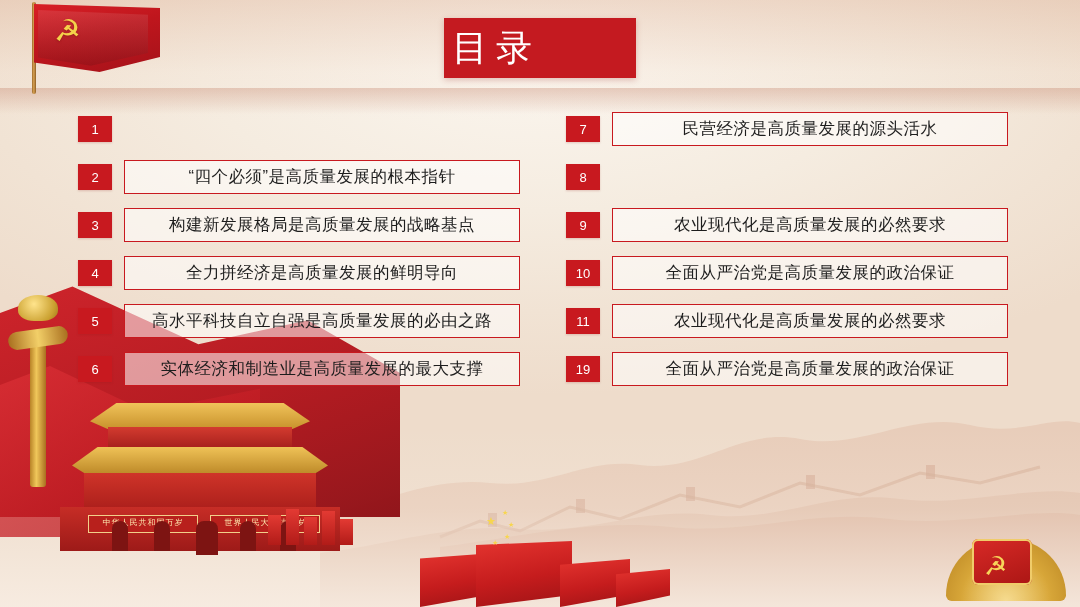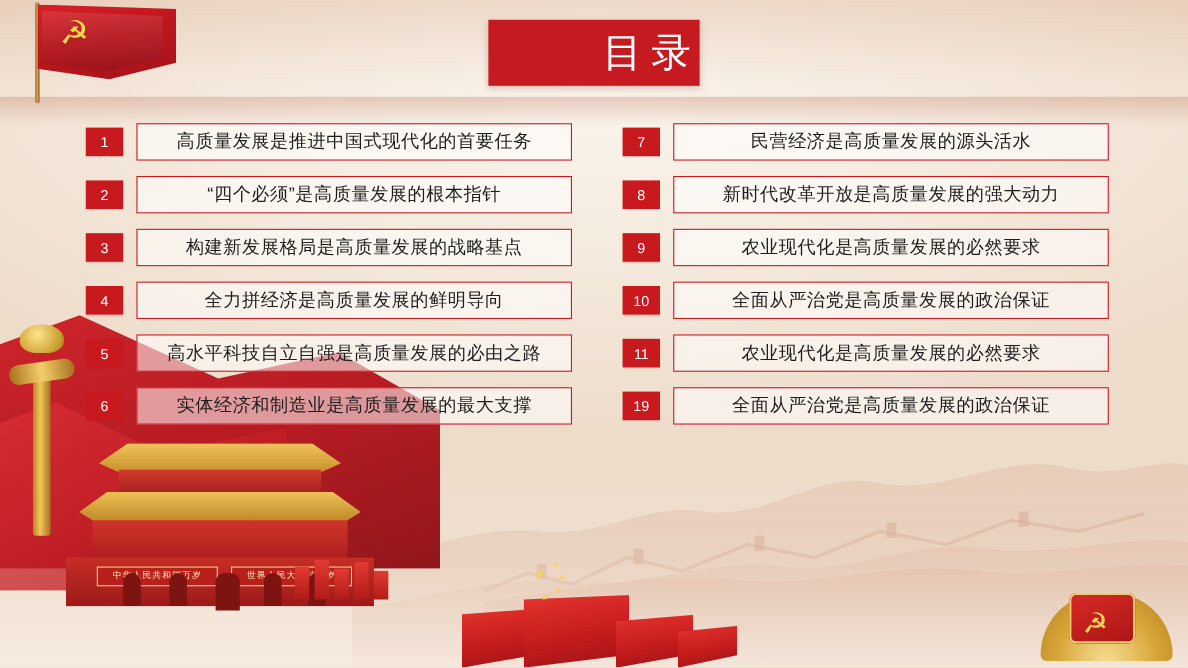--- a/index.html
+++ b/index.html
@@ -200,21 +200,21 @@
   .emblem .hs {
     position: absolute; left: 38px; bottom: 22px;
     font-size: 26px; color: #f7d55a; line-height: 26px;
   }
 
   
   .title-box {
     position: absolute; left: 444px; top: 18px;
     width: 192px; height: 60px;
     background: #c41a20;
-    display: flex; align-items: center; justify-content: flex-end;
+    display: flex; align-items: center; justify-content: flex-start;
     box-shadow: 0 2px 6px rgba(150,30,30,0.25);
   }
   .title-box .t {
     color: #ffffff;
     font-size: 36px;
     letter-spacing: 8px;
     text-indent: 8px;
     font-weight: 500;
   }
 
@@ -336,34 +336,32 @@
   </div>
 
   <div class="title-box">
     <span class="t">目录</span>
   </div>
 
   <div class="toc">
 
     <div class="item">
       <div class="num">1</div>
-      <div class="bar">高质量发展是推进中国式现代化的首要任务</div>
     </div>
     <div class="item">
       <div class="num">7</div>
       <div class="bar">民营经济是高质量发展的源头活水</div>
     </div>
 
     <div class="item">
       <div class="num">2</div>
       <div class="bar">“四个必须”是高质量发展的根本指针</div>
     </div>
     <div class="item">
       <div class="num">8</div>
-      <div class="bar">新时代改革开放是高质量发展的强大动力</div>
     </div>
 
     <div class="item">
       <div class="num">3</div>
       <div class="bar">构建新发展格局是高质量发展的战略基点</div>
     </div>
     <div class="item">
       <div class="num">9</div>
       <div class="bar">农业现代化是高质量发展的必然要求</div>
     </div>

